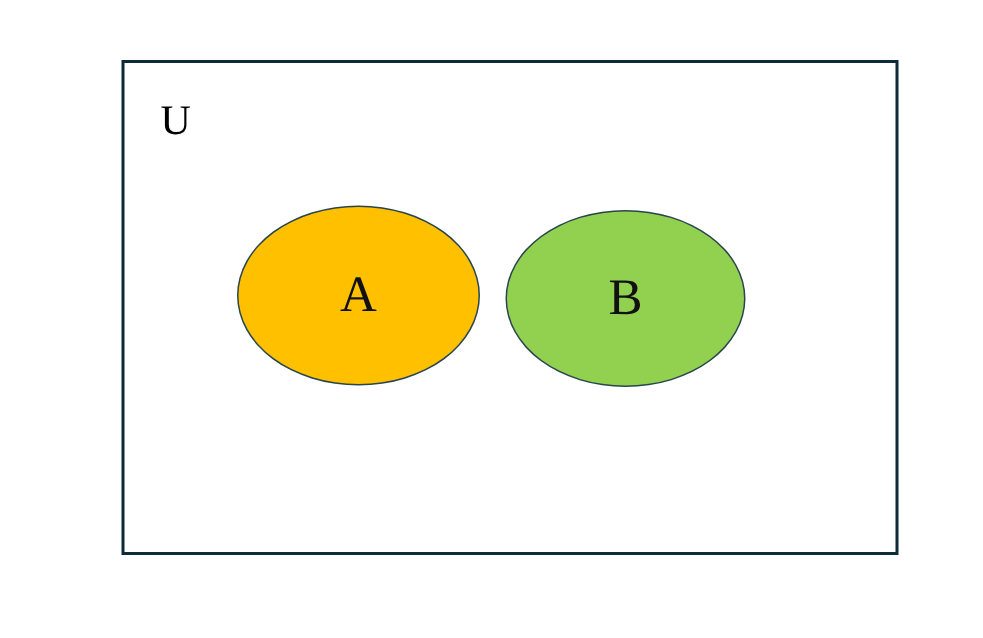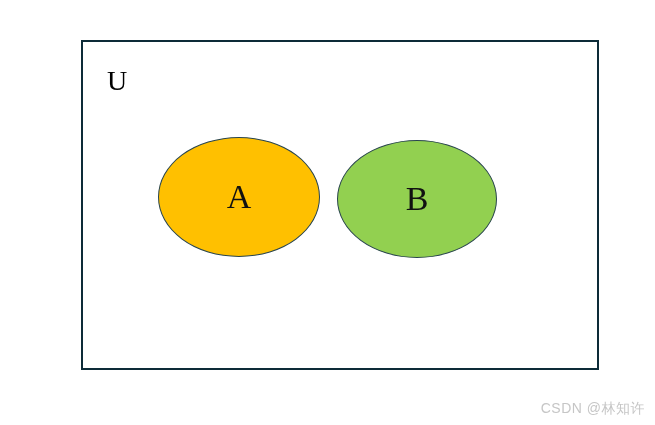--- a/index.html
+++ b/index.html
@@ -86,15 +86,14 @@
   <div class="u-label">U</div>
 
   <div class="ellipse ellipse-a">
     <span class="set-label">A</span>
   </div>
 
   <div class="ellipse ellipse-b">
     <span class="set-label">B</span>
   </div>
 
-  <div class="watermark">CSDN @林知许</div>
 
 </div>
 
 </body></html>

